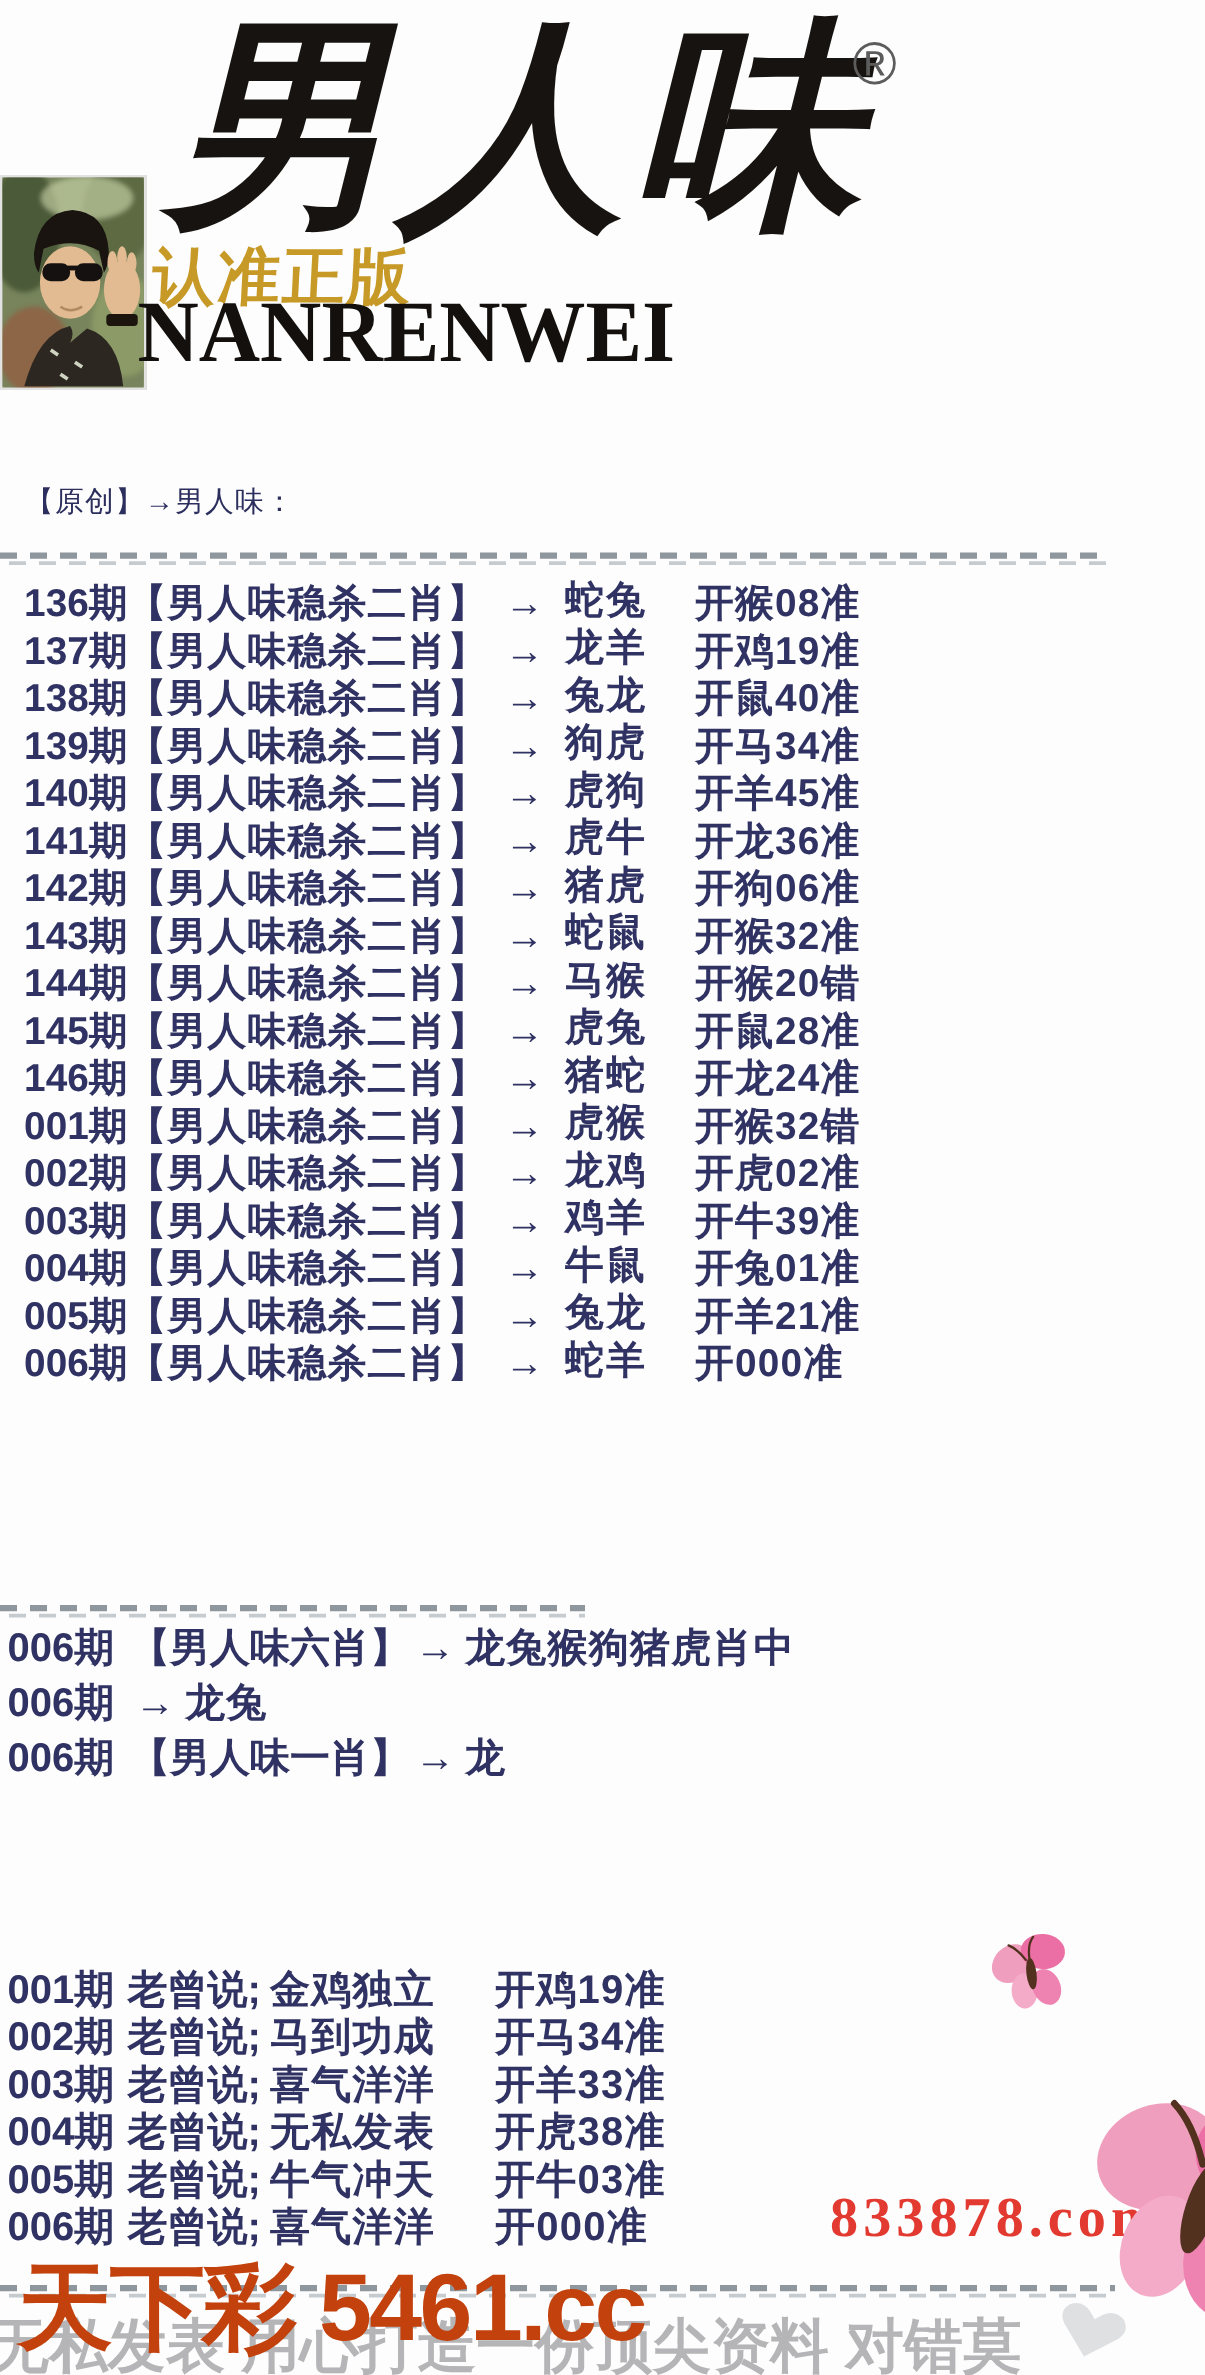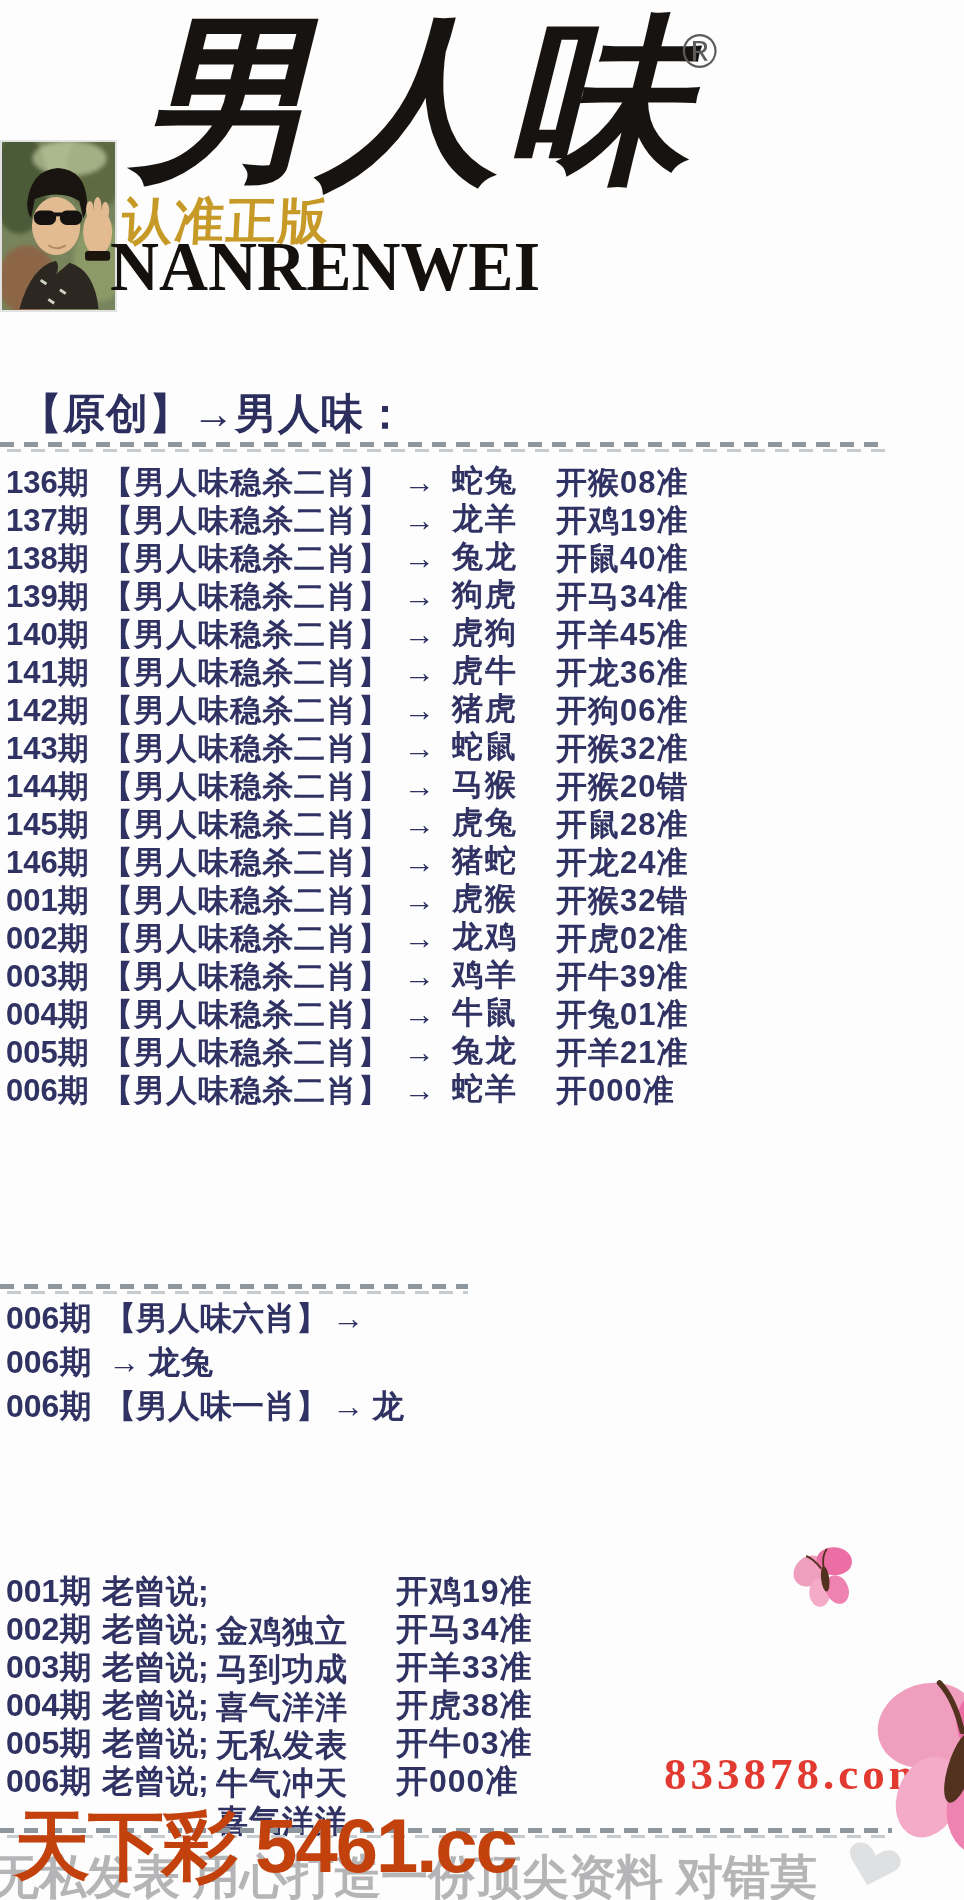--- a/index.html
+++ b/index.html
@@ -13,51 +13,51 @@
   .tagline-gold{position:absolute;left:122px;top:188px;font-size:50px;font-weight:900;color:#c79a28;
                 letter-spacing:2px;transform:skewX(-3deg);white-space:nowrap;}
   .logo-en{position:absolute;left:110px;top:230px;font-family:"Liberation Serif","DejaVu Serif",serif;
            font-weight:900;font-size:70px;line-height:74px;color:#13100d;transform:scaleX(.97);
            transform-origin:left;white-space:nowrap;}
   .photo-frame{position:absolute;left:0px;top:140px;width:117px;height:172px;border:2px solid #e2e2e2;
                box-sizing:border-box;background:#77845c;}
   .photo-frame svg{display:block;width:100%;height:100%;}
 
   
-  .origin-heading{position:absolute;left:20px;top:386px;font-size:42px;font-weight:700;color:#2c2e5d;
+  .origin-heading{position:absolute;left:20px;top:386px;font-size:23px;font-weight:400;color:#2c2e5d;
                   letter-spacing:1px;white-space:nowrap;}
   .dashes{position:absolute;height:10px;
      background:
        repeating-linear-gradient(90deg,#8f979e 0 14px,rgba(0,0,0,0) 14px 24px) 0 0/100% 5px no-repeat,
        repeating-linear-gradient(90deg,#c6cbd0 0 14px,rgba(0,0,0,0) 14px 24px) 7px 7px/100% 3px no-repeat;}
   #dash1{top:442px;left:0;width:886px;}
   #dash2{top:1284px;left:0;width:468px;}
   #dash3{top:1828px;left:0;width:892px;z-index:1;}
 
   
   .list{position:absolute;left:6px;color:#2f3262;font-weight:700;white-space:nowrap;}
   #list1{top:464px;font-size:31px;}
   #list1 .row{height:38px;line-height:38px;display:flex;}
-  .c-issue{width:96px;}
+  .c-issue{width:96px;text-align:right;}
   .c-label{width:302px;letter-spacing:1px;}
   .c-arrow{width:48px;}
   .c-pick{width:104px;letter-spacing:2px;font-family:Liberation Mono, monospace;}
   .c-result{letter-spacing:1px;}
 
   #list2{top:1296px;font-size:32px;}
   #list2 .row{height:44px;line-height:44px;display:flex;}
   .x-issue{width:98px;}
   .x-arrow{padding:0 8px 0 4px;}
   .x-value{letter-spacing:1px;}
 
   #list3{top:1572px;font-size:32px;}
   #list3 .row{height:38px;line-height:38px;display:flex;}
   .z-issue{width:96px;}
   .z-speaker{width:114px;}
-  .z-phrase{width:152px;letter-spacing:1px;margin-top:40px;}
+  .z-phrase{width:152px;letter-spacing:1px;}
   .z-result{margin-left:28px;letter-spacing:1px;}
 
   
   .watermark{position:absolute;left:14px;top:1796px;font-size:76px;font-weight:900;color:#c2410c;
              letter-spacing:-2px;z-index:4;white-space:nowrap;}
   .domain-red{position:absolute;left:664px;top:1748px;font-size:45px;font-weight:700;color:#e23a30;
               font-family:"Liberation Serif","DejaVu Serif",serif;letter-spacing:4px;z-index:2;white-space:nowrap;}
   .slogan-gray{position:absolute;left:-8px;top:1846px;font-size:47px;font-weight:700;color:#b5b5b7;
                z-index:1;white-space:nowrap;}
 
@@ -250,20 +250,21 @@
       </div>
     </div>
 
   <div class="dashes" id="dash2"></div>
   <div class="list" id="list2">
 
       <div class="row">
         <span class="x-issue">006期</span>
         <span class="x-label">【男人味六肖】</span>
         <span class="x-arrow">→</span>
+        <span class="x-value">龙兔猴狗猪虎肖中</span>
       </div>
 
       <div class="row">
         <span class="x-issue">006期</span>
         <span class="x-arrow">→</span>
         <span class="x-value">龙兔</span>
       </div>
 
       <div class="row">
         <span class="x-issue">006期</span>

